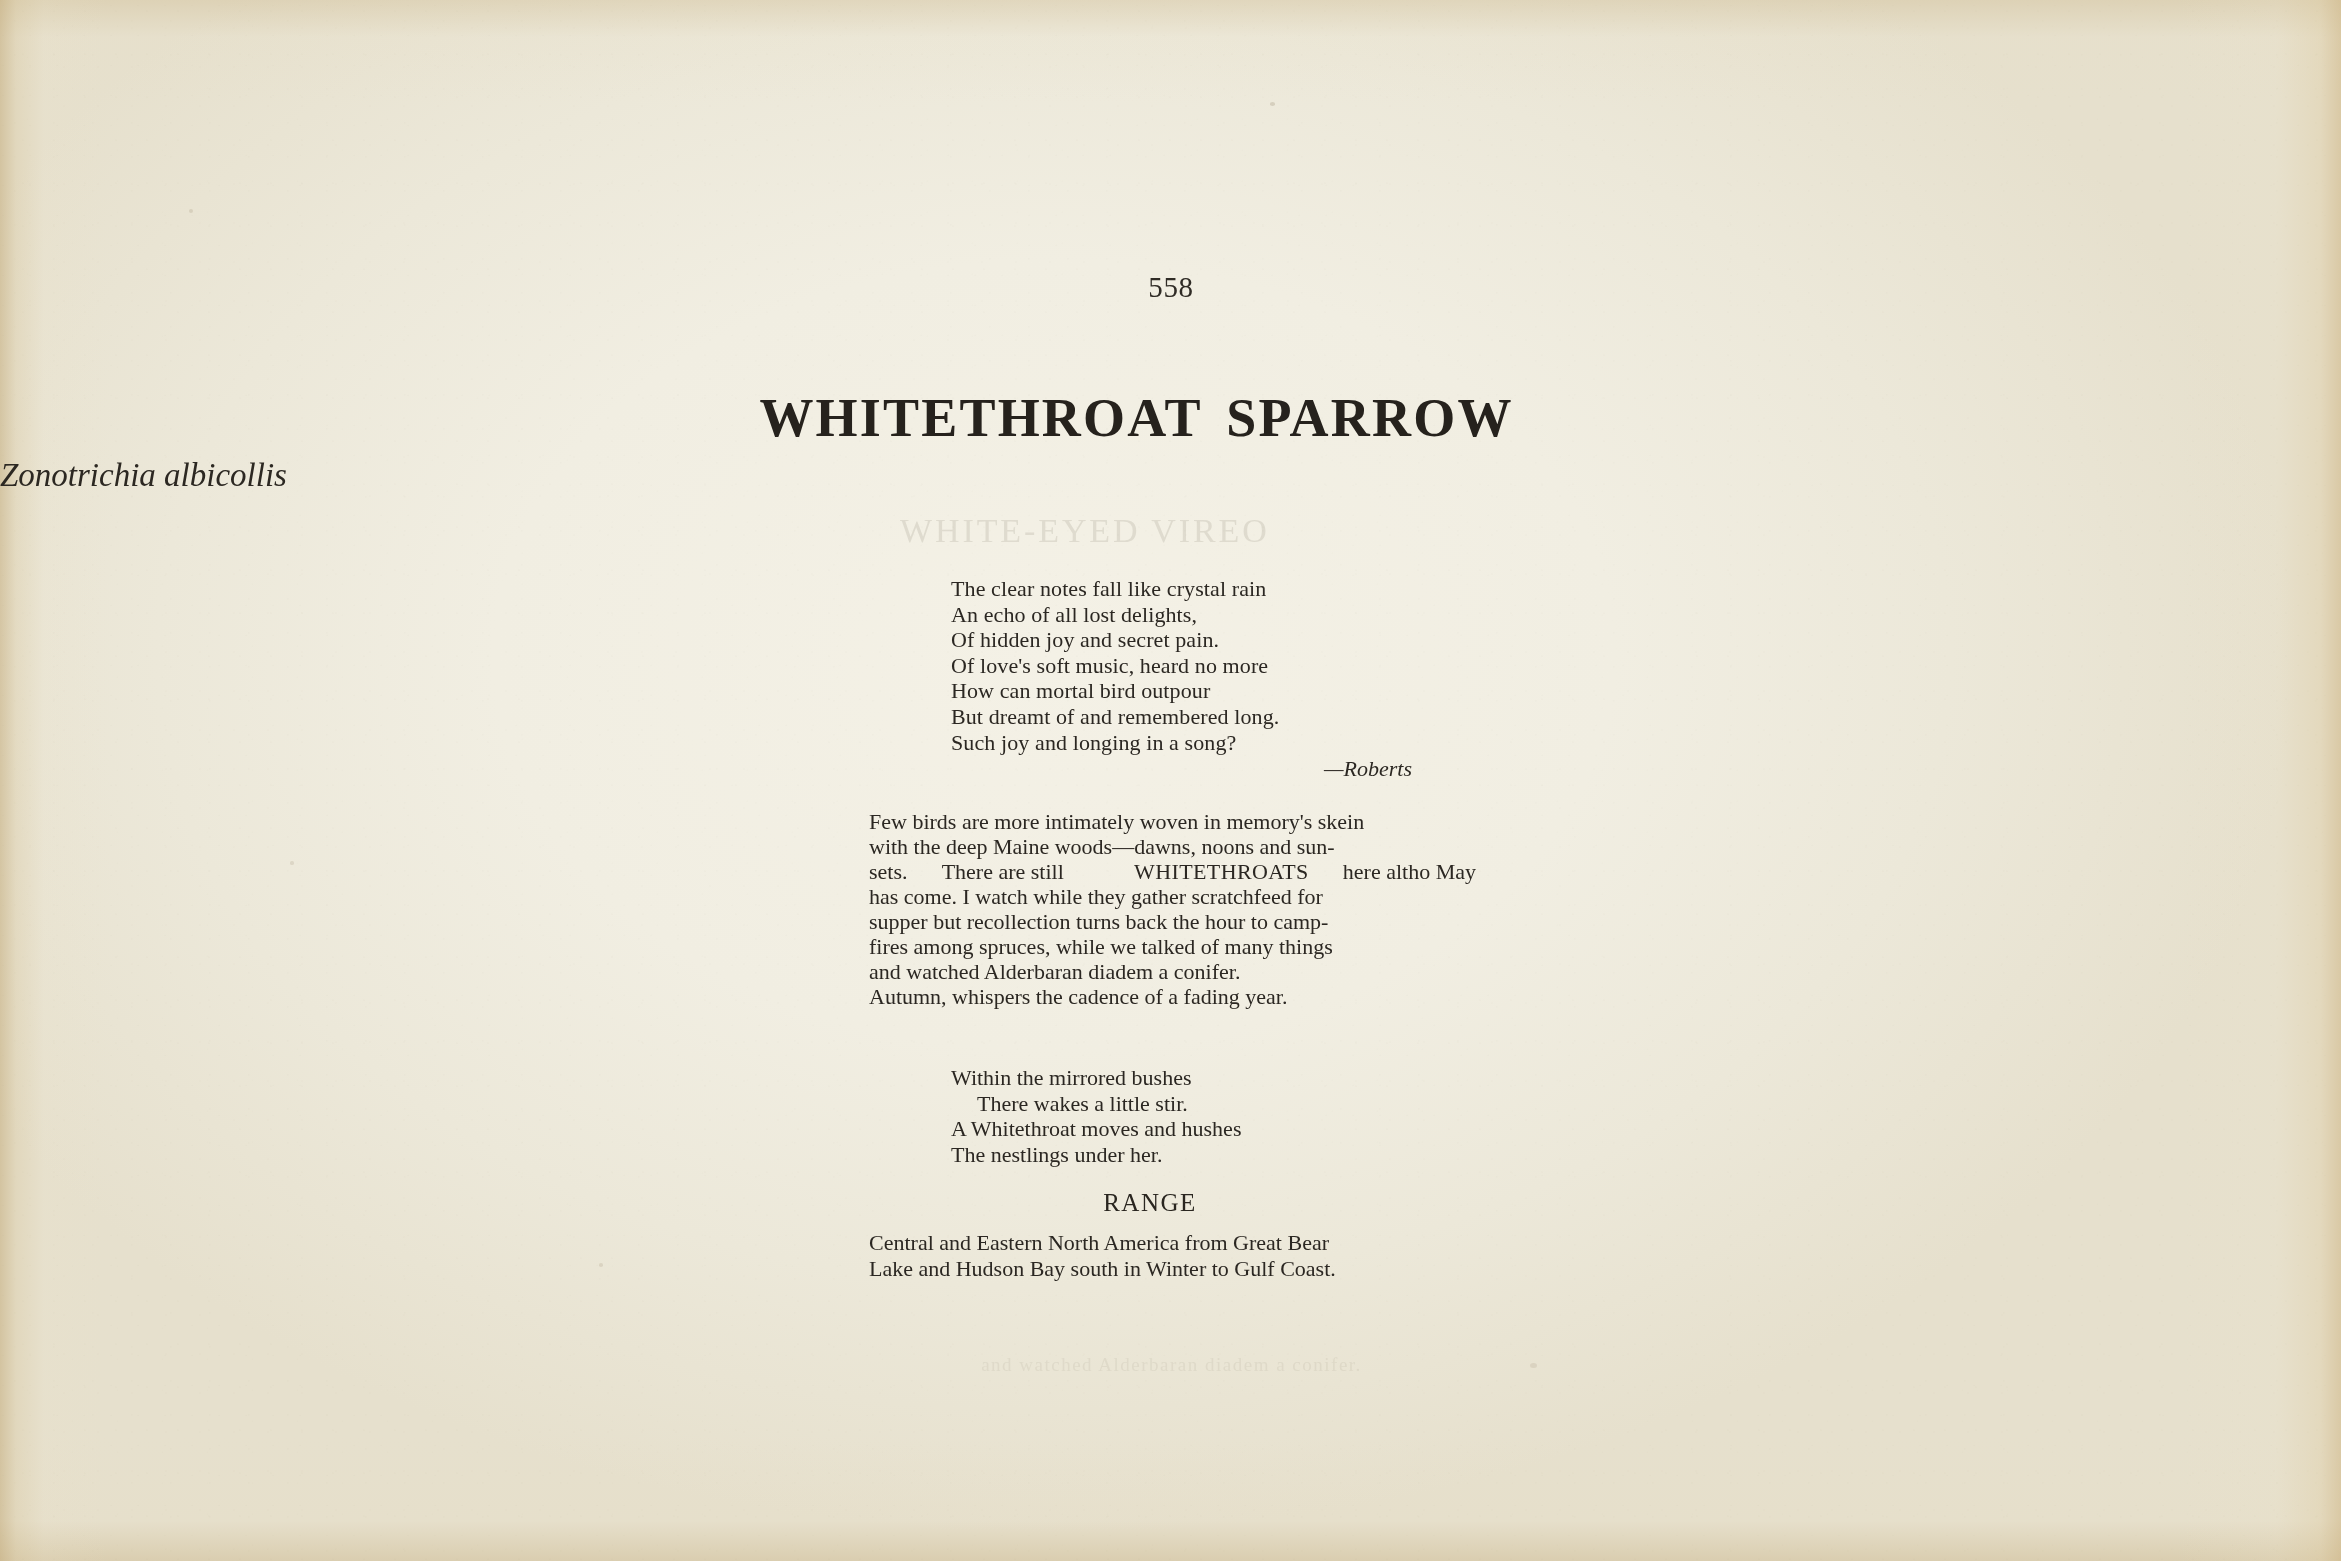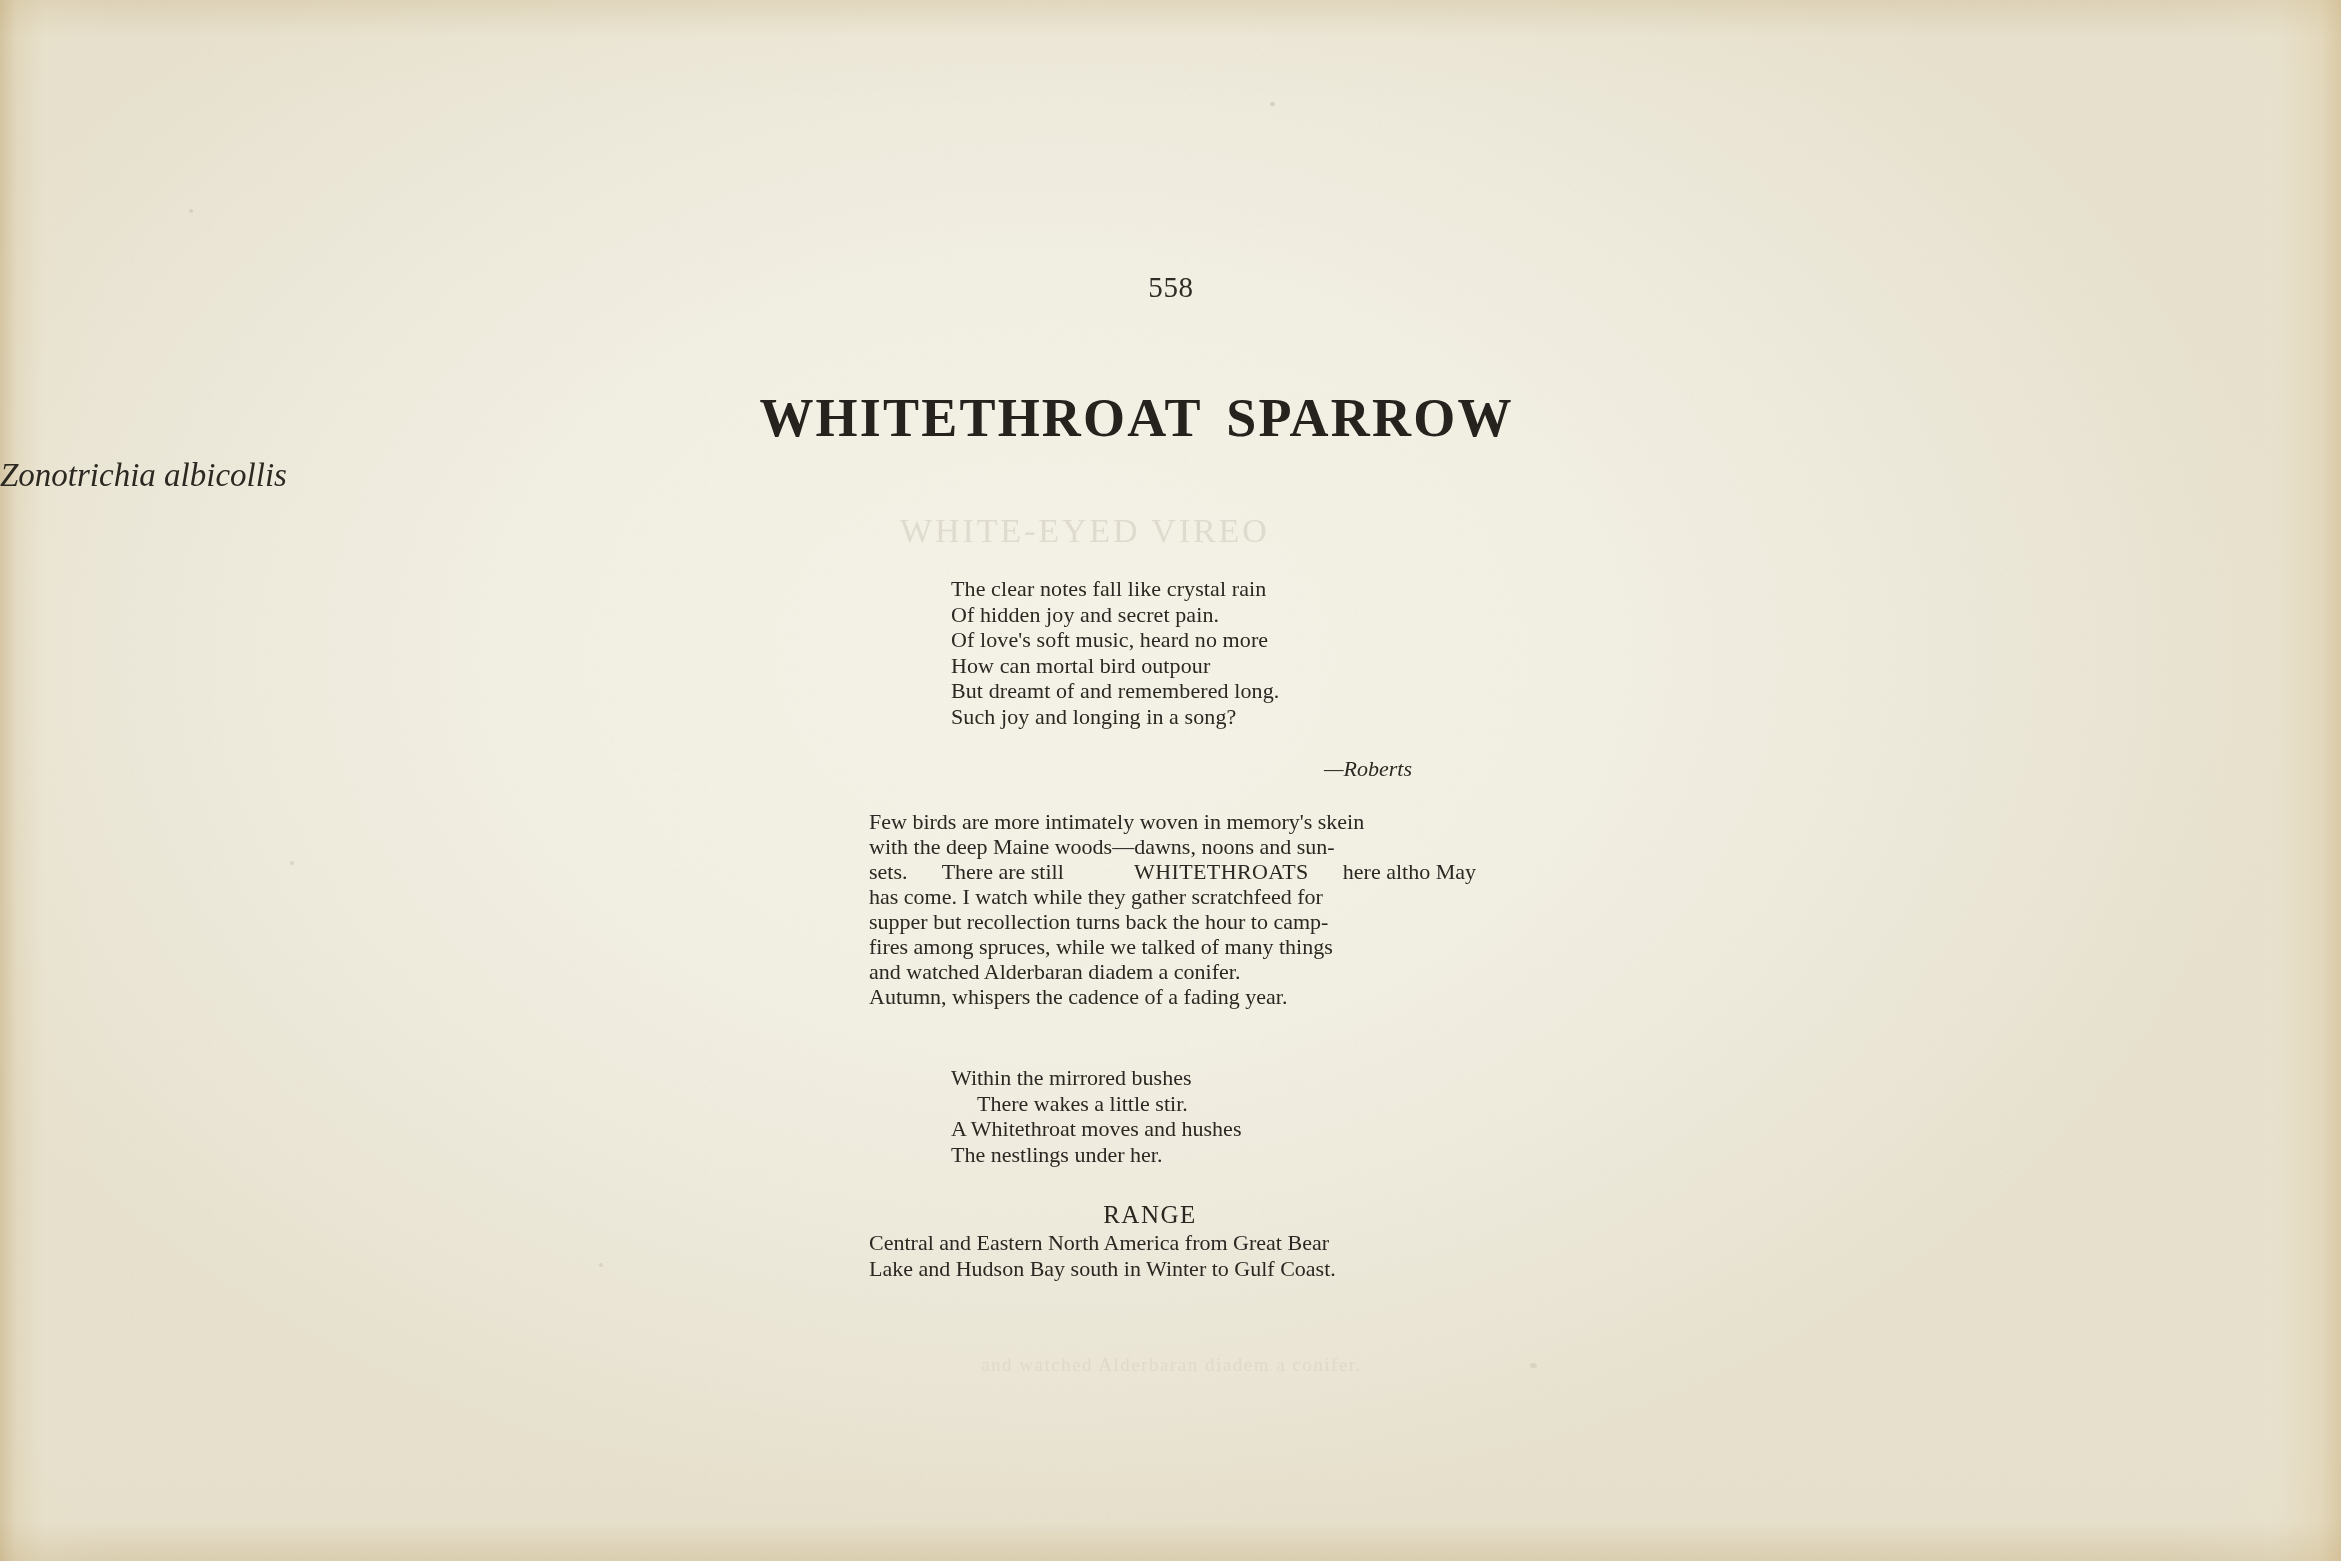--- a/index.html
+++ b/index.html
@@ -189,21 +189,20 @@
 
   .range-head {
     position: absolute;
     top: 1189px;
     left: 0;
     width: 2300px;
     text-align: center;
     font-size: 25px;
     letter-spacing: 1.5px;
     color: #2a2620;
-    margin-top: 12px;
   }
 
   .range-body {
     position: absolute;
     top: 1230px;
     left: 869px;
     width: 609px;
     font-size: 22px;
     line-height: 25.6px;
     color: #2b2722;
@@ -229,20 +228,21 @@
   <div id="content">
 
     <div class="folio">558</div>
 
     <h1 class="title">WHITETHROAT SPARROW</h1>
 
     <div class="subtitle">Zonotrichia albicollis</div>
 
     <div class="verse-one">
       <div class="line">The clear notes fall like crystal rain</div>
+      <div class="line">An echo of all lost delights,</div>
       <div class="line">Of hidden joy and secret pain.</div>
       <div class="line">Of love's soft music, heard no more</div>
       <div class="line">How can mortal bird outpour</div>
       <div class="line">But dreamt of and remembered long.</div>
       <div class="line">Such joy and longing in a song?</div>
     </div>
 
     <div class="attrib">—Roberts</div>
 
     <div class="prose">

